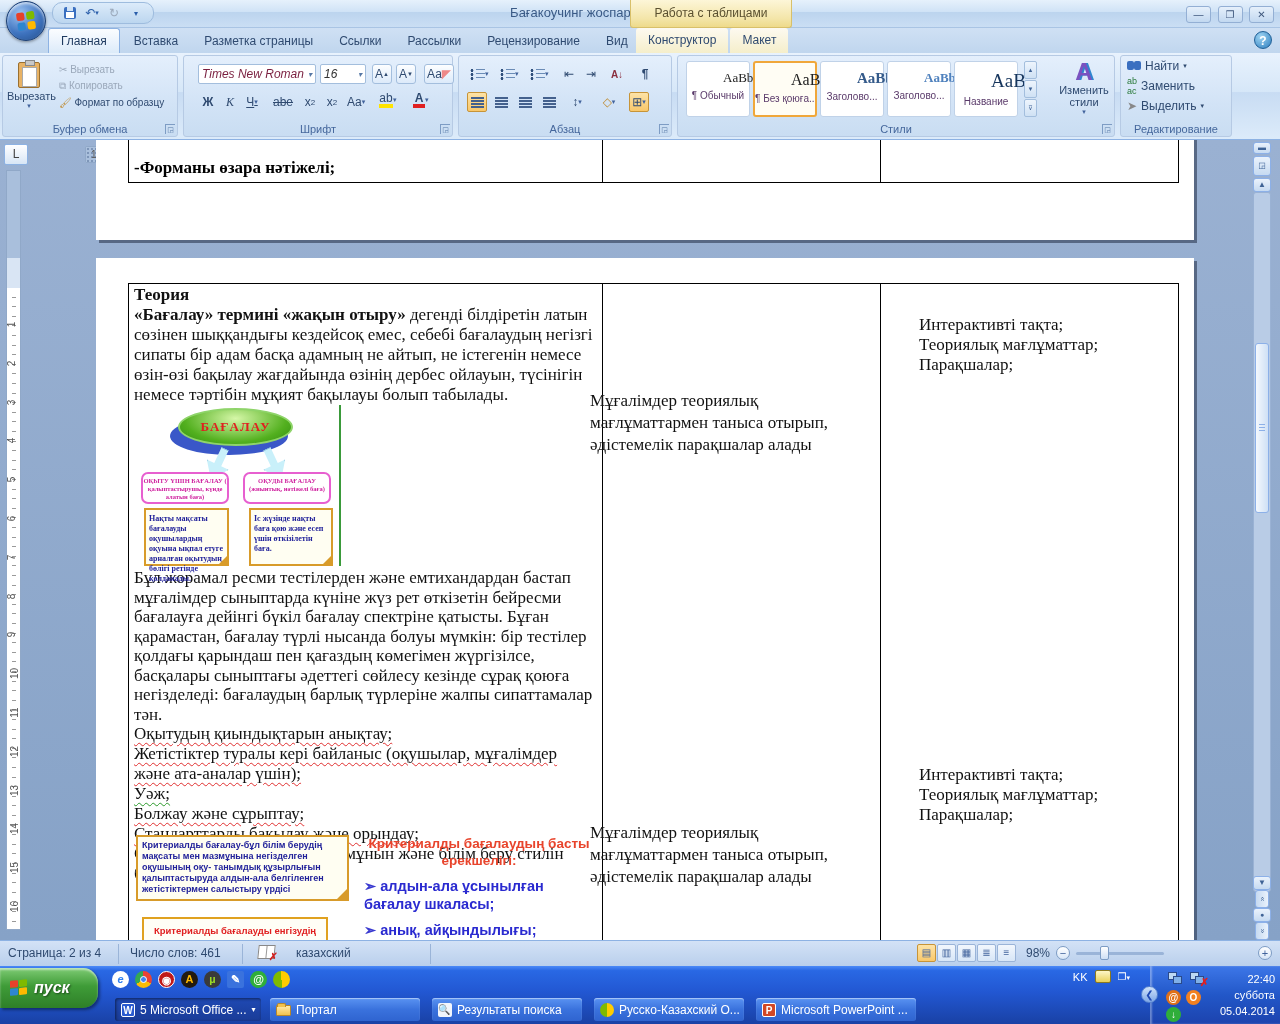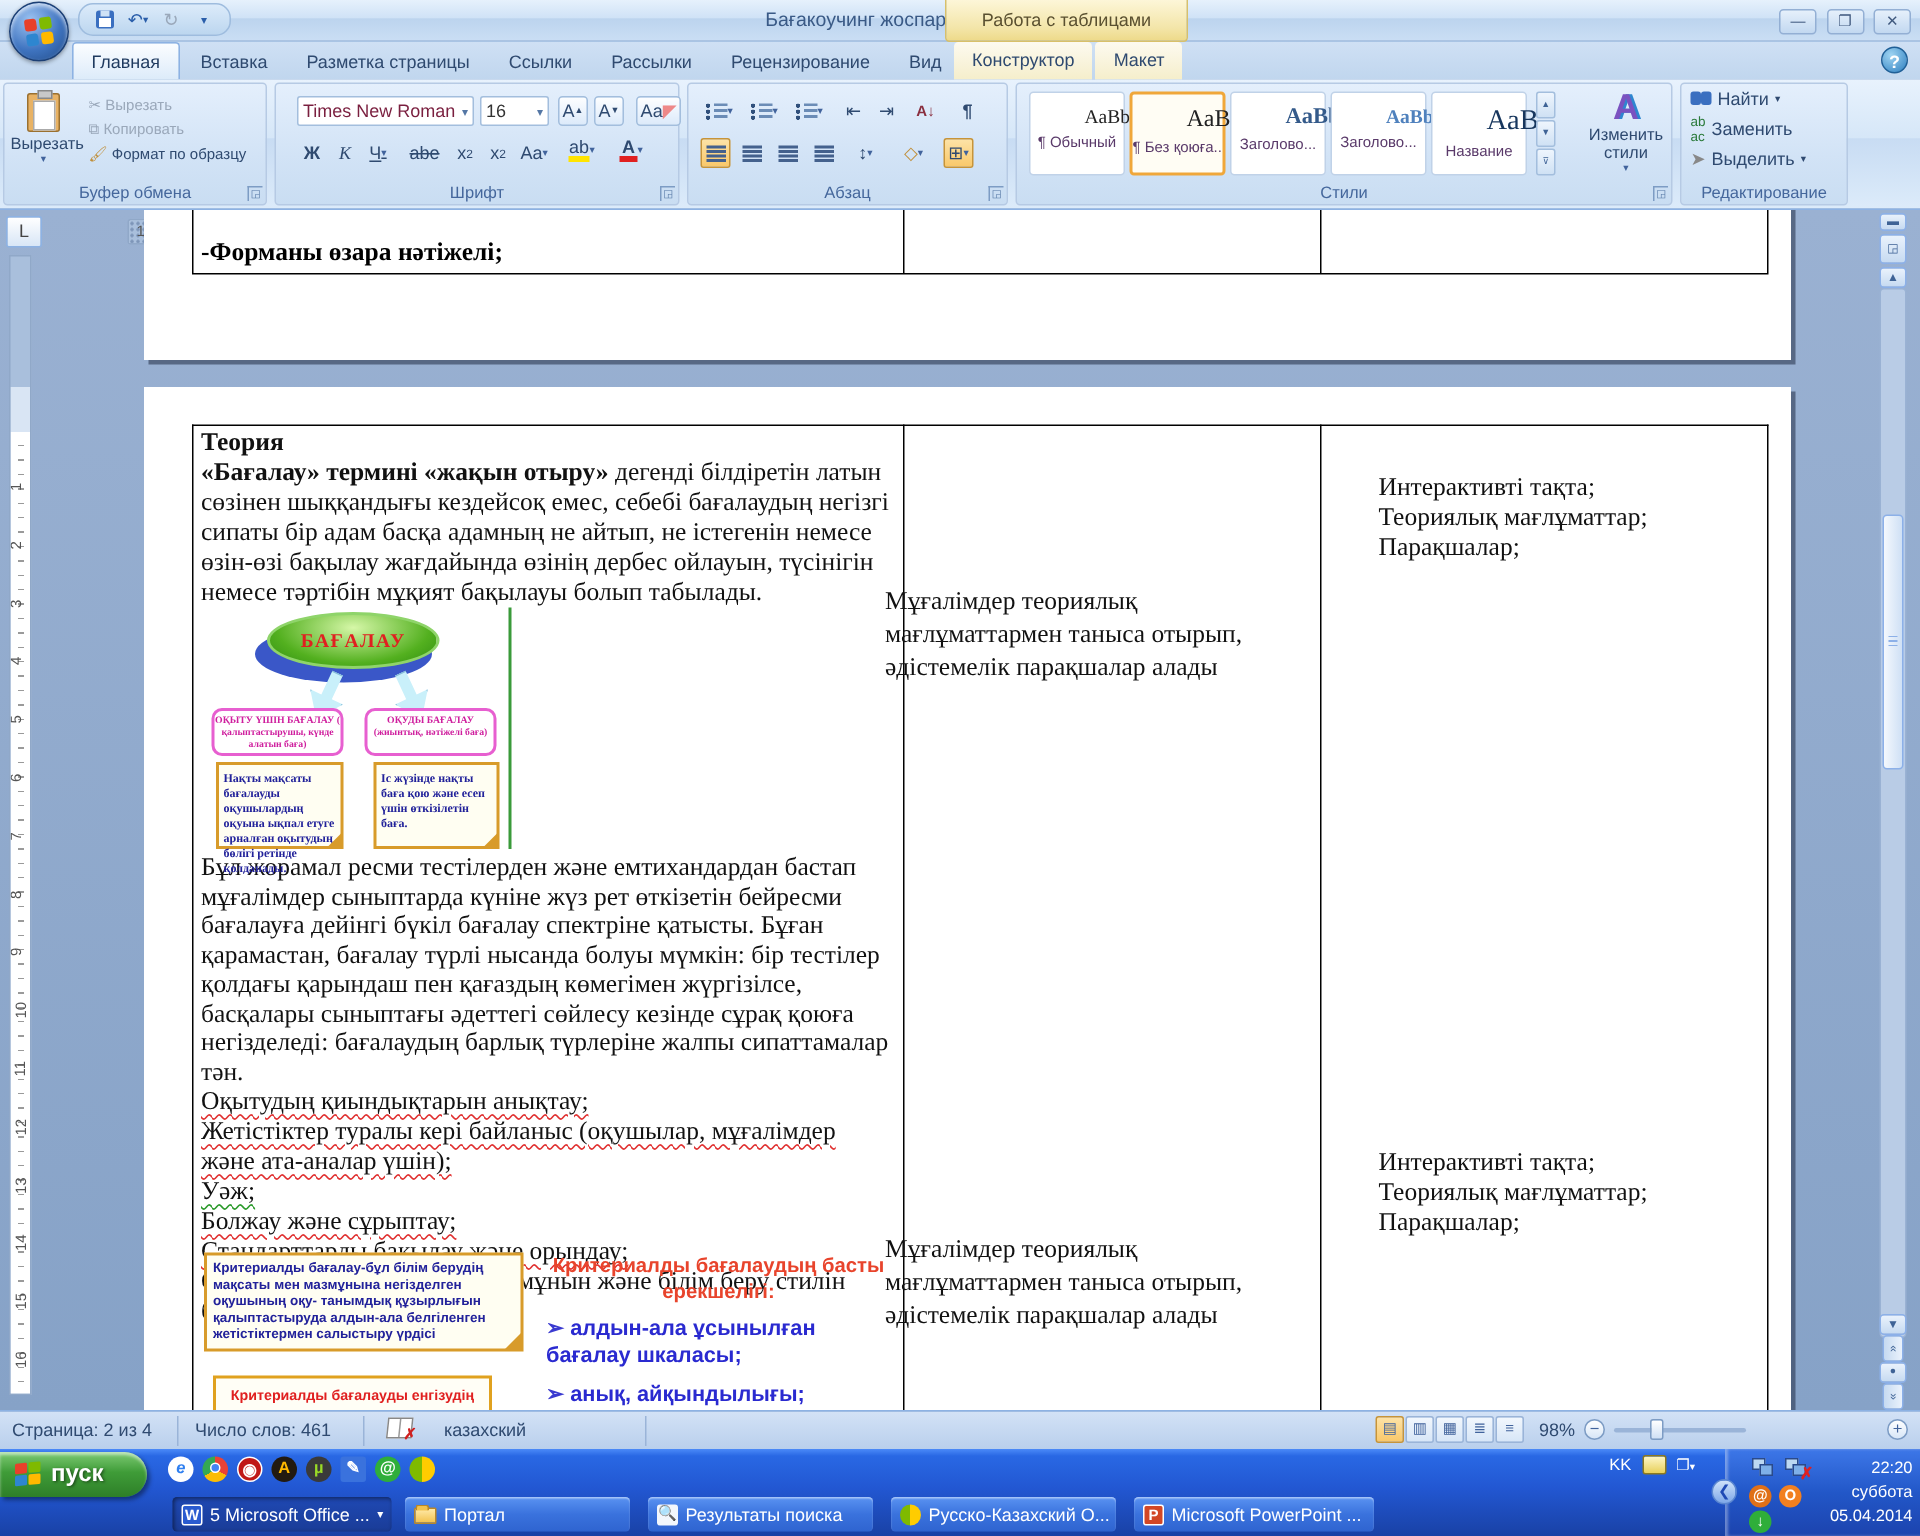--- a/index.html
+++ b/index.html
@@ -49,21 +49,21 @@
     background:linear-gradient(#e8f2fd,#d6e7f8 45%,#c8dcf3 46%,#dcebfa);border-bottom:1px solid #8db2e3;}
   .rgroup{position:absolute;top:2px;height:82px;border:1px solid #b6cae4;border-radius:3px;
     background:linear-gradient(#e4effc,#d2e3f6 60%,#c9ddf2);}
   .rgroup .glabel{position:absolute;left:0;right:0;bottom:1px;text-align:center;font-size:11px;color:#45679c;}
   .dlauncher{position:absolute;right:2px;bottom:2px;width:10px;height:10px;border-left:1px solid #7d9cc4;border-top:1px solid #7d9cc4;
     font-size:7px;color:#5577a5;line-height:9px;text-align:center;}
   .rbtn{display:inline-flex;align-items:center;justify-content:center;border:1px solid transparent;border-radius:3px;color:#2f4a70;}
   .rbtn.framed{border-color:#a3bedd;background:linear-gradient(#fdfeff,#dceafa);}
   .gray{color:#9aa8ba;}
   .combo{height:20px;background:#fff;border:1px solid #a3bedd;border-radius:2px;font-size:12px;color:#333;
-    display:inline-flex;align-items:center;padding:0 3px;position:relative;}
+    display:inline-flex;align-items:center;padding:0 3px;position:relative;font-style:italic;}
   .combo .dd{margin-left:auto;color:#5577a5;font-size:8px;}
   .bigbtn{position:absolute;width:44px;height:66px;top:4px;text-align:center;font-size:11px;color:#2f4a70;}
   .clip{width:22px;height:26px;margin:2px auto 2px;background:#e8b264;border:1px solid #9a7030;border-radius:2px;position:relative;}
   .clip:after{content:"";position:absolute;left:3px;top:4px;width:13px;height:18px;background:#fff;border:1px solid #aaa;}
   .clip:before{content:"";position:absolute;left:6px;top:-3px;width:8px;height:4px;background:#c8c8c8;border:1px solid #888;}
   .sgallery{display:flex;gap:3px;position:absolute;left:8px;top:5px;}
   .scard{width:64px;height:56px;background:#fff;border:1px solid #c0d2e8;border-radius:3px;text-align:center;padding-top:8px;}
   .scard.sel{border:2px solid #f0a73a;background:#fffdf4;}
   .scard .prev{font-family:"Liberation Serif",serif;font-size:13px;color:#222;margin-left:36px;}
   .scard .prev.h1{color:#345a8a;font-weight:bold;}
@@ -171,23 +171,23 @@
   .zoomend{position:absolute;top:5px;width:14px;height:14px;border-radius:50%;border:1px solid #7d9cc4;
     background:linear-gradient(#fff,#d7e6f7);text-align:center;line-height:12px;font-size:11px;color:#41639c;}
   .spellbook{position:absolute;top:4px;width:17px;height:14px;background:#fff;border:1px solid #888;
     transform:skewX(-6deg);}
   .spellbook:before{content:"";position:absolute;left:7px;top:0;bottom:0;width:1px;background:#999;}
   .spellbook:after{content:"✗";position:absolute;right:-4px;bottom:-4px;color:#d02020;font-size:10px;font-weight:bold;}
 
   
   #taskbar{position:absolute;left:0;top:966px;width:1280px;height:58px;
     background:linear-gradient(#4b8af8 0,#2968e4 8%,#2257d2 45%,#1941a5 100%);}
-  #startbtn{position:absolute;left:0;top:2px;width:98px;height:30px;border-radius:0 15px 15px 0;
+  #startbtn{position:absolute;left:0;top:2px;width:98px;height:40px;border-radius:0 15px 15px 0;
     background:linear-gradient(#7ecb74,#3f9c38 45%,#2e7f28);box-shadow:inset 0 2px 2px rgba(255,255,255,.5),2px 2px 3px rgba(0,0,0,.4);
-    color:#fff;font-weight:bold;font-size:16px;display:flex;align-items:center;gap:6px;padding-left:10px;
+    color:#fff;font-weight:bold;font-style:italic;font-size:16px;display:flex;align-items:center;gap:6px;padding-left:10px;
     text-shadow:1px 1px 2px rgba(0,0,0,.5);}
   .xpflag{width:18px;height:16px;display:grid;grid-template-columns:8px 8px;grid-template-rows:7px 7px;gap:1px;transform:skewY(-6deg);}
   .xpflag i{border-radius:1px;}
   .xpflag i:nth-child(1){background:#e8402a;}.xpflag i:nth-child(2){background:#7fba00;}
   .xpflag i:nth-child(3){background:#2e86d0;}.xpflag i:nth-child(4){background:#ffb900;}
   #quicklaunch{position:absolute;left:112px;top:5px;display:flex;gap:6px;}
   .ql{width:17px;height:17px;border-radius:50%;font-size:11px;font-weight:bold;color:#fff;text-align:center;line-height:17px;}
   .taskbtn{position:absolute;top:32px;height:23px;border-radius:3px;background:linear-gradient(#5a93f2,#3a72dd 50%,#2f64d0);
     box-shadow:inset 0 1px 1px rgba(255,255,255,.5);color:#fff;font-size:12px;display:flex;align-items:center;gap:5px;padding:0 6px;white-space:nowrap;overflow:hidden;}
   .taskbtn.active{background:linear-gradient(#1f49b4,#1a3c97);box-shadow:inset 1px 1px 3px rgba(0,0,0,.5);}
@@ -616,18 +616,18 @@
         <i></i>
       </span>
     <span class="monitors redx" style="left:40px;top:6px;">
         <i></i>
         <i></i>
       </span>
     <span class="trayicon" style="left:16px;top:24px;background:#e07018;">@</span>
     <span class="trayicon" style="left:36px;top:24px;background:#f28020;">O</span>
     <span class="trayicon" style="left:16px;top:41px;background:#2fae3a;">↓</span>
     <div id="clock">
-      <div>22:20</div>
+      <div>22:40</div>
       <div>суббота</div>
       <div>05.04.2014</div>
     </div>
   </div>
 </div>
 
 </body></html>

